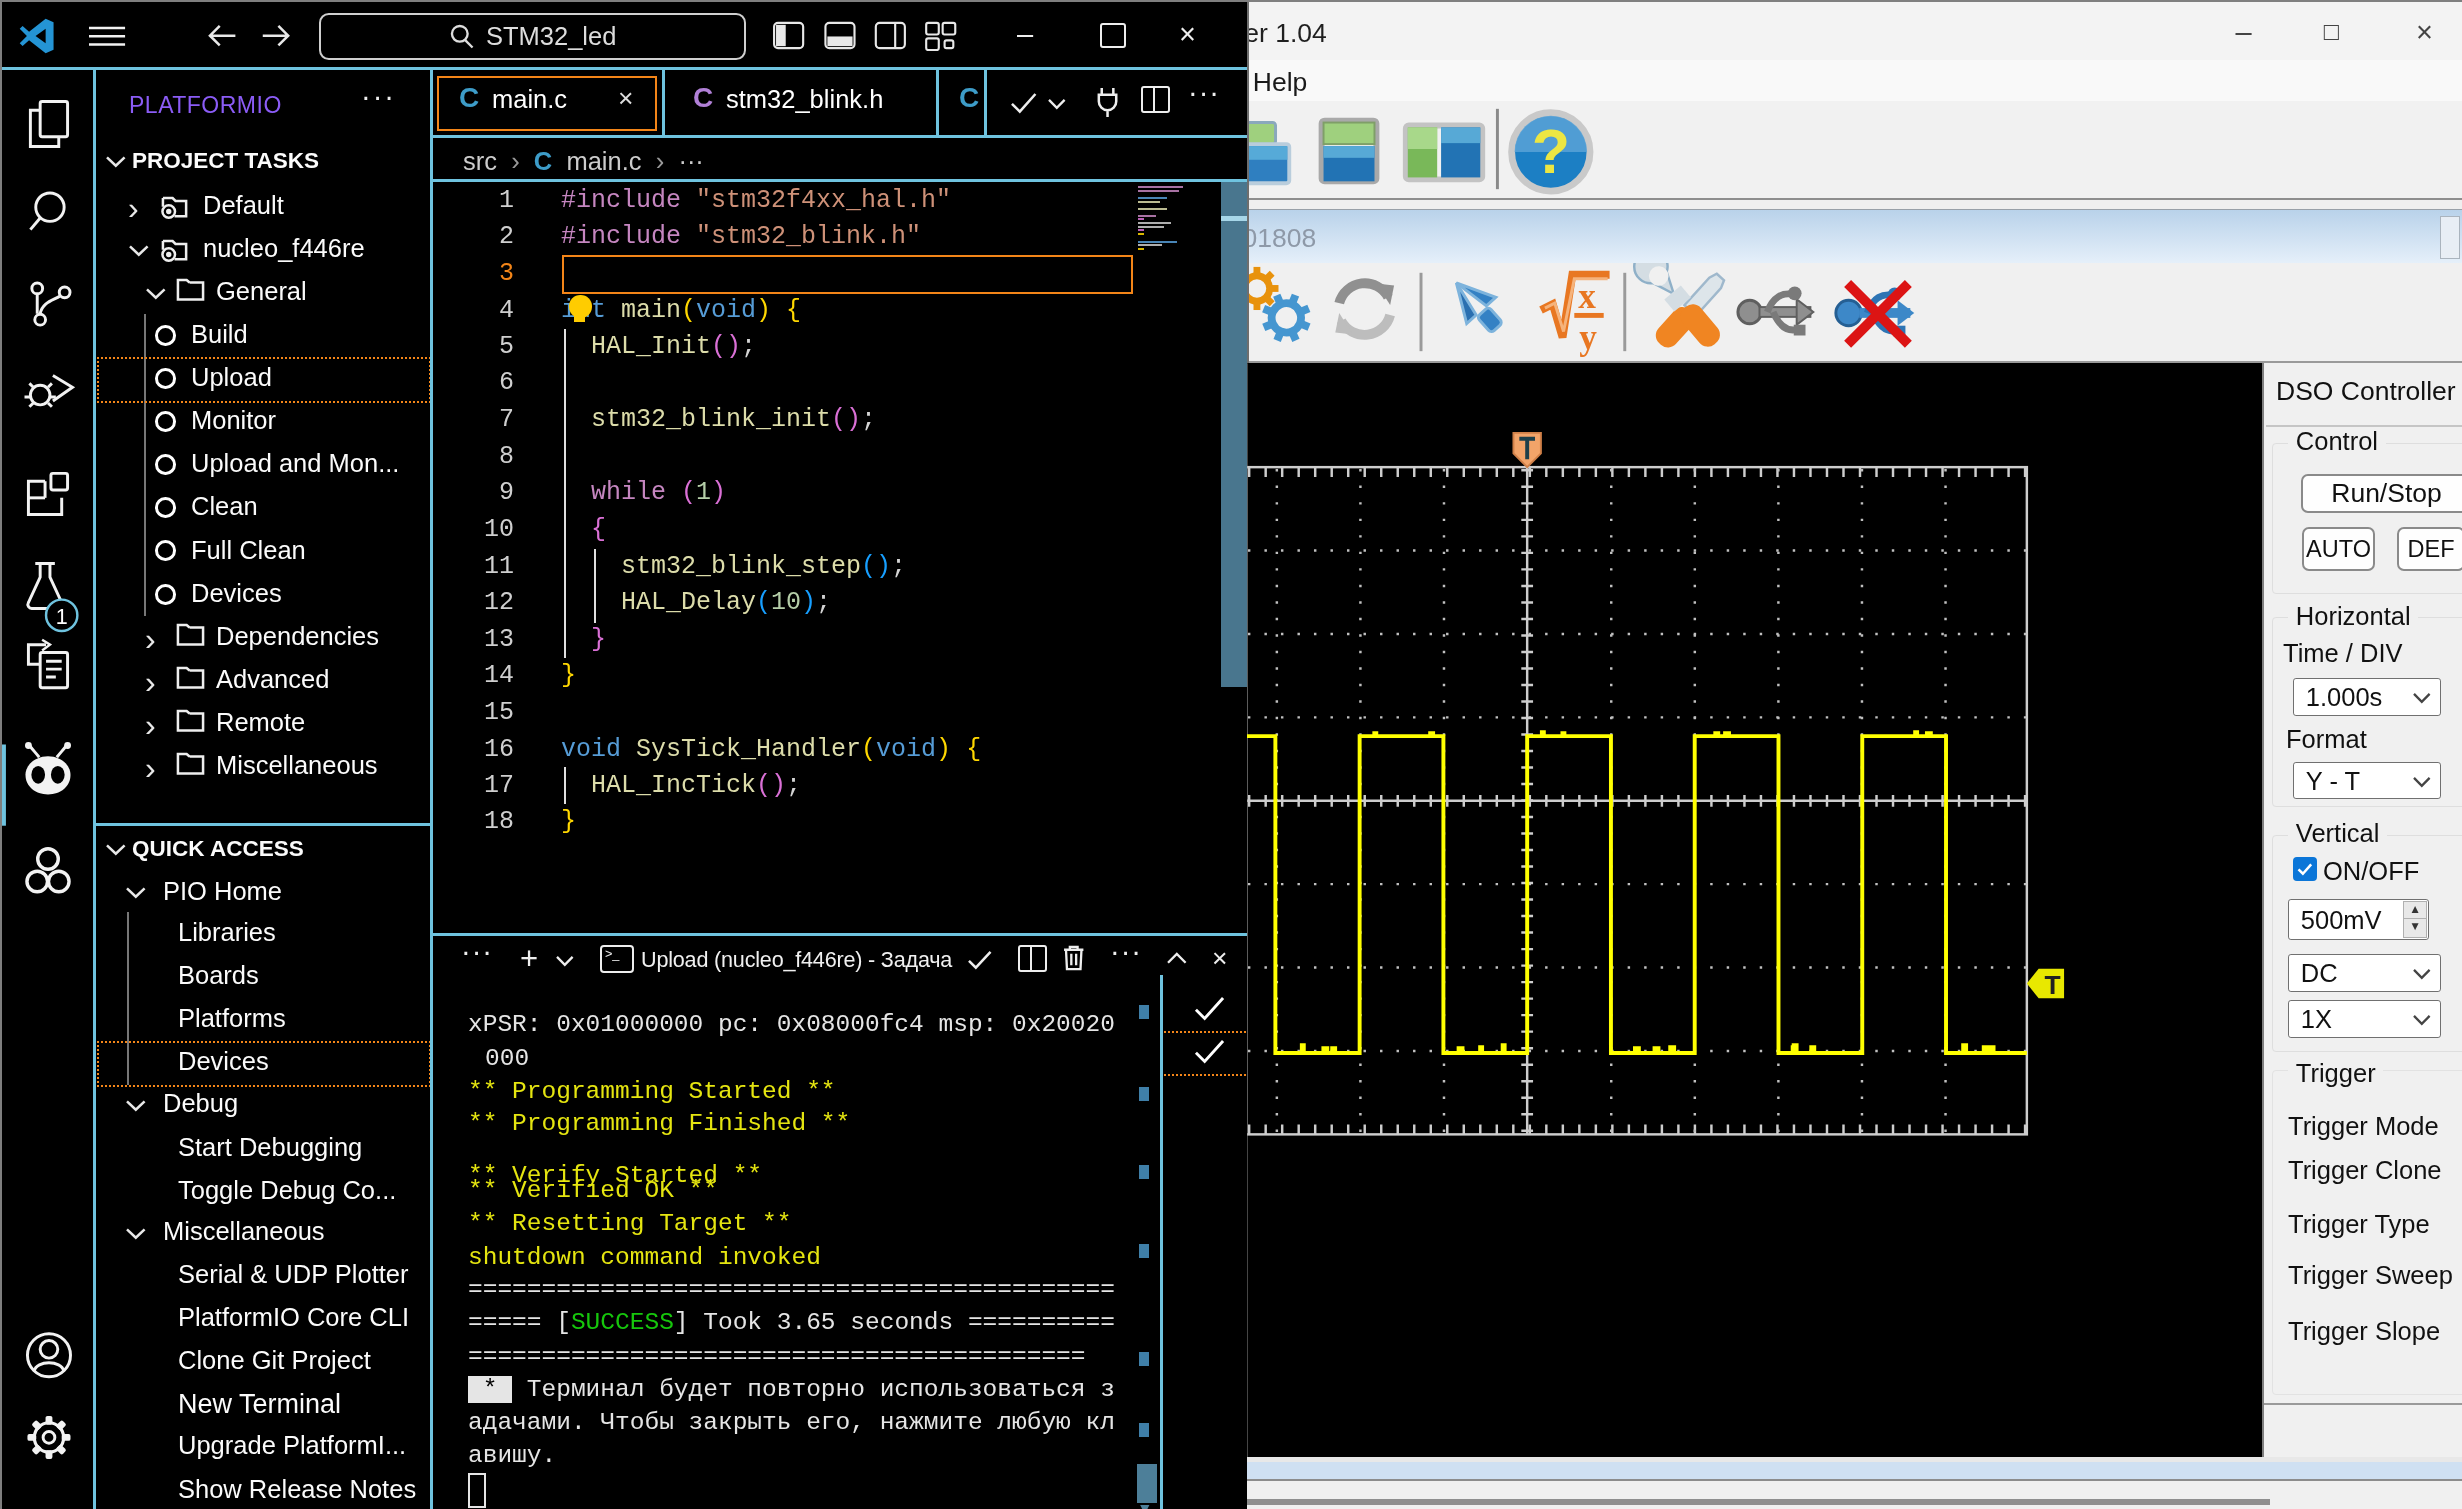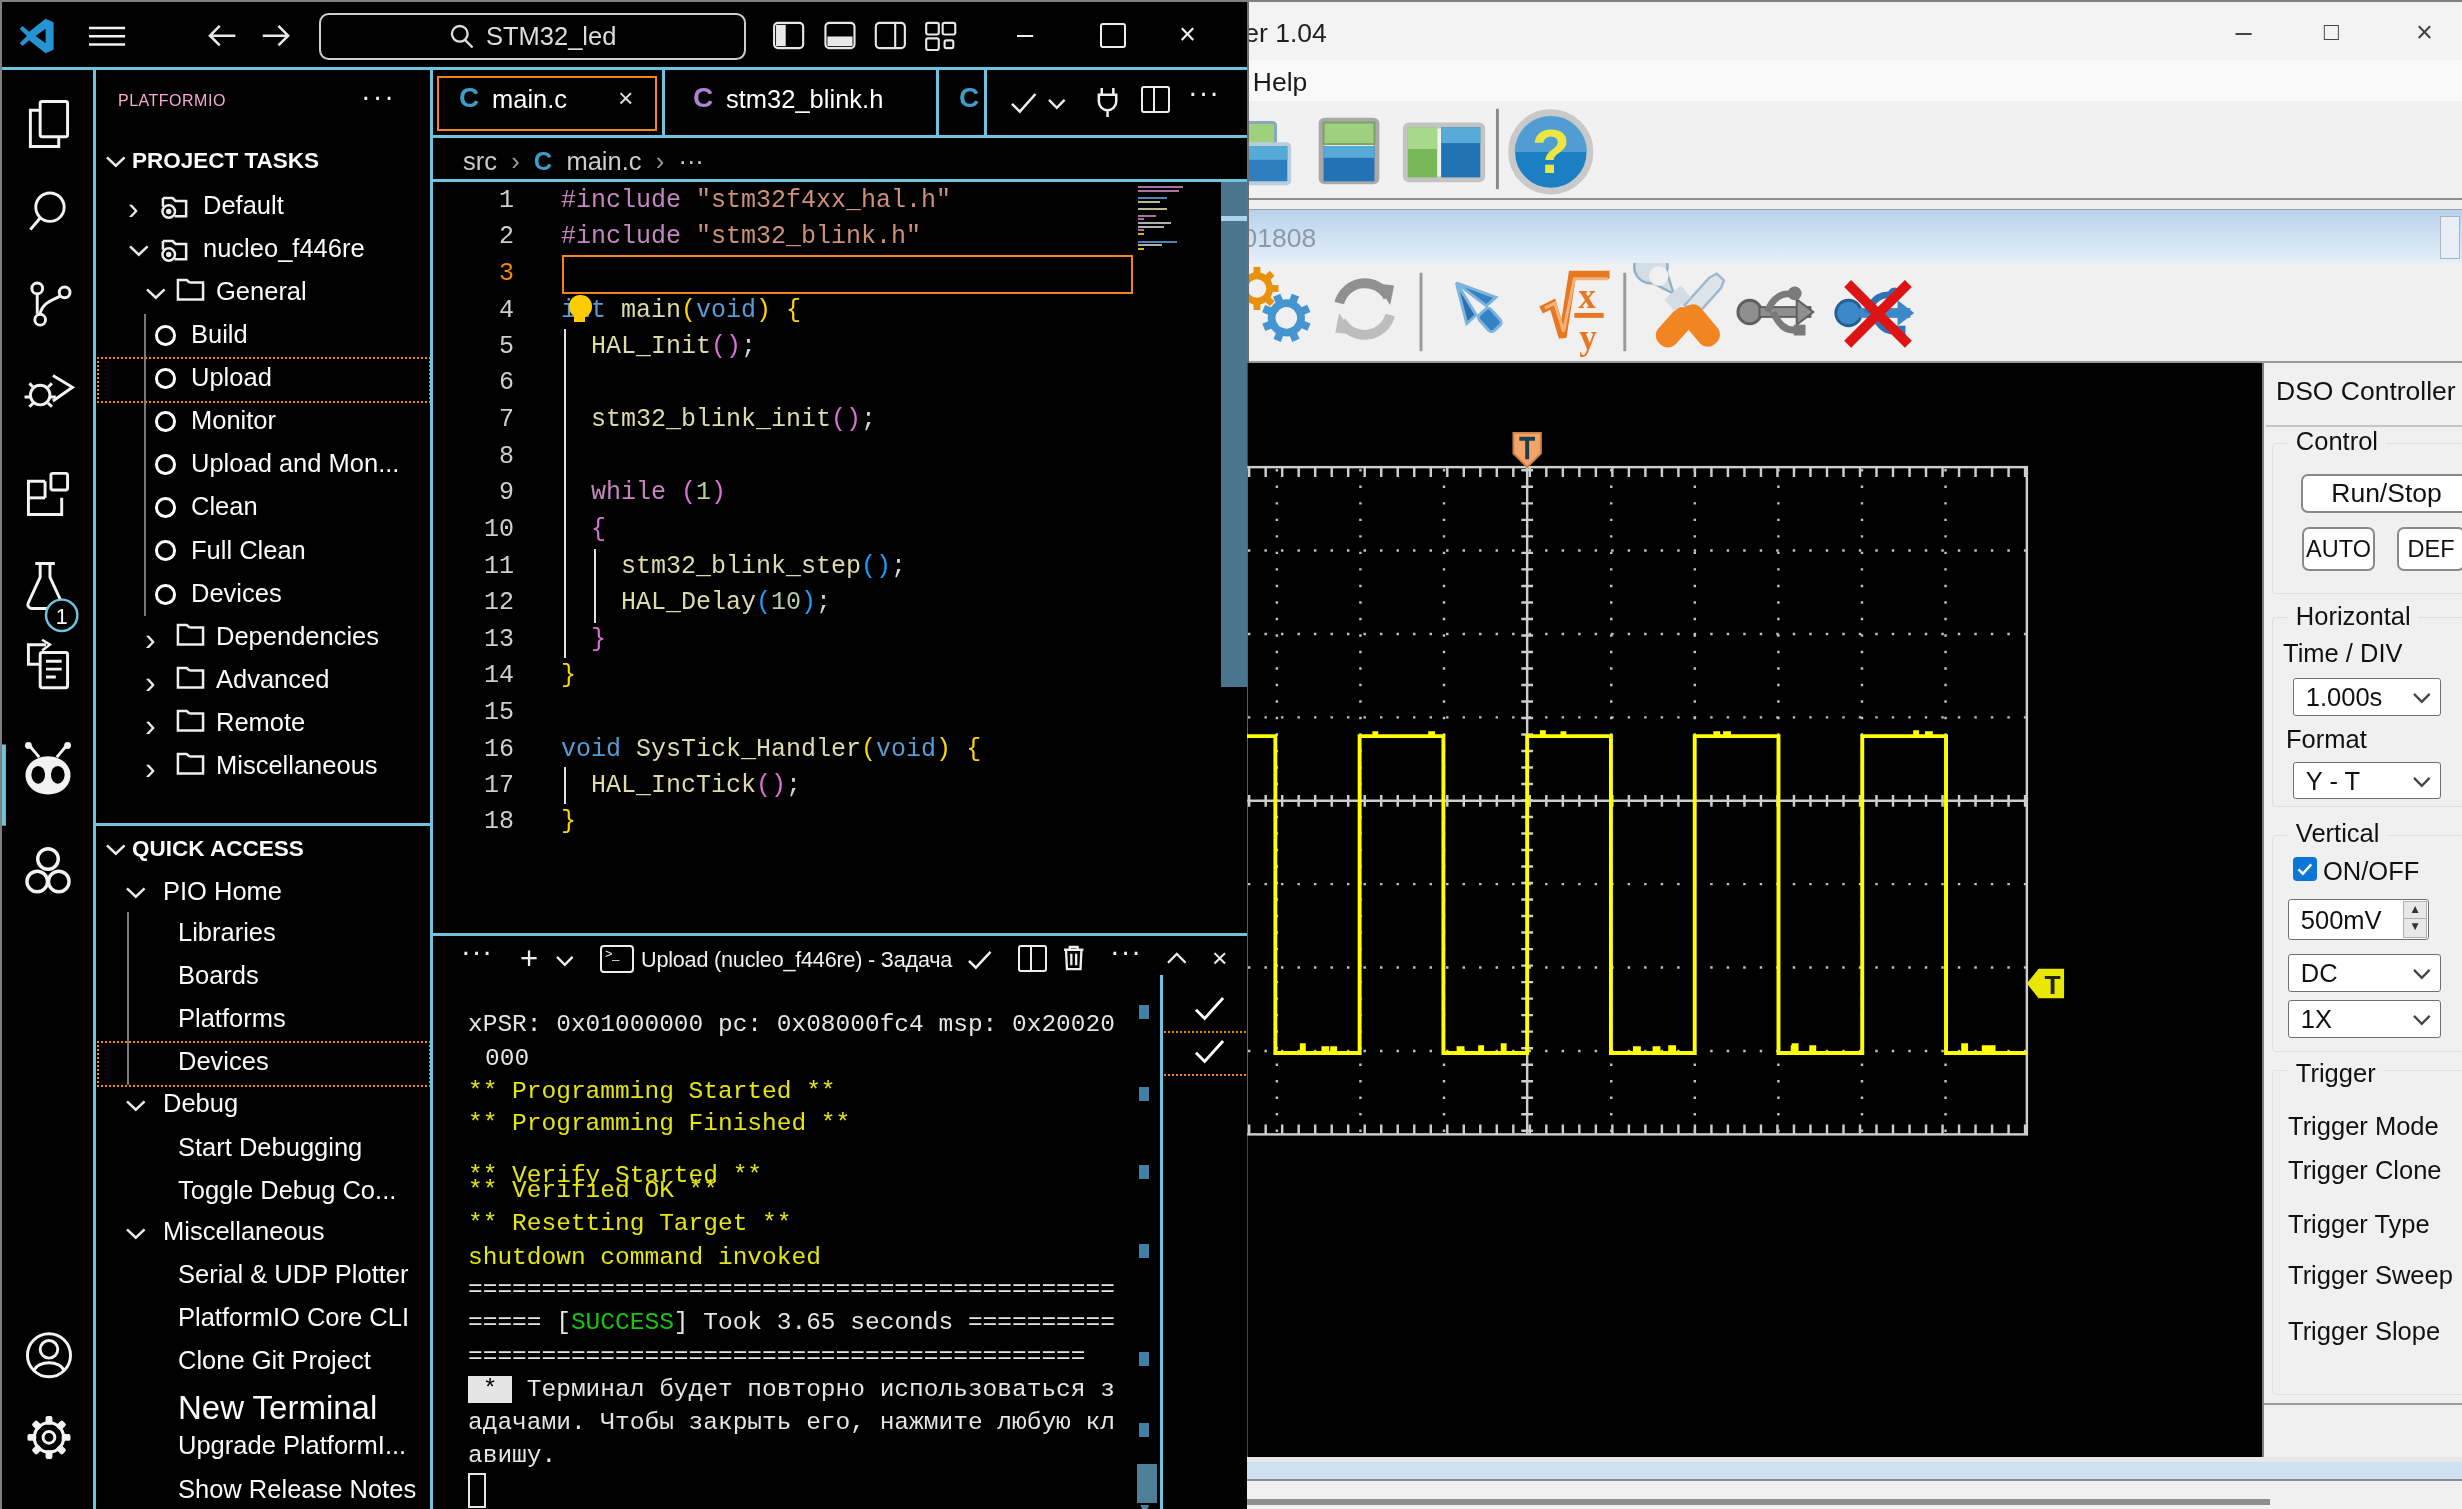--- a/index.html
+++ b/index.html
@@ -414,21 +414,21 @@
         <path d="M13 13 C 9 8 7 6 3 1 M31 13 C 35 8 37 6 41 1" stroke="#f2f2f2" stroke-width="3" fill="none"></path>
         <circle cx="2" cy="1" r="3.5" fill="#f2f2f2"></circle>
           <circle cx="42" cy="1" r="3.5" fill="#f2f2f2"></circle>
       </g>
       <circle cx="61" cy="556" r="16" fill="#000" stroke="#6FC3DF" stroke-width="2.5"></circle>
       <text x="61" y="565" font-size="22" fill="#fff" text-anchor="middle" font-family="Liberation Sans">1</text>
       <rect x="0" y="688" width="4" height="83" fill="#6FC3DF"></rect>
     </svg>
     <div class="cyV" style="left:91px;top:65px;height:1443px;"></div>
 
-    <div class="abs" style="left:116px;top:90px;font-size:16px;color:#f9a8d4;letter-spacing:0.5px;">PLATFORMIO</div>
+    <div class="abs" style="left:127px;top:90px;font-size:23px;color:#8b5cf6;letter-spacing:0.5px;">PLATFORMIO</div>
     <div class="abs" style="left:359px;top:78px;font-size:29px;color:#eee;letter-spacing:2px;">···</div>
     <div id="tree"></div>
 <div class="abs" style="left:94px;top:69px;width:334px;height:1439px;overflow:hidden;">
 <div class="abs" style="left:48px;top:243px;width:2px;height:302px;background:#777;"></div>
 <div class="abs" style="left:31px;top:841px;width:2px;height:173px;background:#777;"></div>
 <svg class="abs" style="left:8.8px;top:84px" width="21.6" height="13.7" viewBox="0 0 22 14">
           <path d="M2 2.5 L11 11 L20 2.5" fill="none" stroke="#e8e8e8" stroke-width="2.6"></path>
         </svg>
 <div class="abs" style="left:36px;top:77px;font-size:22.5px;font-weight:bold;color:#fbfbfb;white-space:nowrap;">PROJECT TASKS</div>
 <div class="abs" style="left:32px;top:119px;font-size:32px;color:#e8e8e8;">›</div>
@@ -512,21 +512,21 @@
 <div class="abs" style="left:67px;top:1018px;font-size:25.5px;font-weight:normal;color:#fbfbfb;white-space:nowrap;">Debug</div>
 <div class="abs" style="left:82px;top:1062px;font-size:25.5px;font-weight:normal;color:#fbfbfb;white-space:nowrap;">Start Debugging</div>
 <div class="abs" style="left:82px;top:1105px;font-size:25.5px;font-weight:normal;color:#fbfbfb;white-space:nowrap;">Toggle Debug Co...</div>
 <svg class="abs" style="left:29px;top:1156px" width="21.6" height="13.7" viewBox="0 0 22 14">
           <path d="M2 2.5 L11 11 L20 2.5" fill="none" stroke="#e8e8e8" stroke-width="2.6"></path>
         </svg>
 <div class="abs" style="left:67px;top:1146px;font-size:25.5px;font-weight:normal;color:#fbfbfb;white-space:nowrap;">Miscellaneous</div>
 <div class="abs" style="left:82px;top:1189px;font-size:25.5px;font-weight:normal;color:#fbfbfb;white-space:nowrap;">Serial &amp; UDP Plotter</div>
 <div class="abs" style="left:82px;top:1232px;font-size:25.5px;font-weight:normal;color:#fbfbfb;white-space:nowrap;">PlatformIO Core CLI</div>
 <div class="abs" style="left:82px;top:1275px;font-size:25.5px;font-weight:normal;color:#fbfbfb;white-space:nowrap;">Clone Git Project</div>
-<div class="abs" style="left:82px;top:1318px;font-size:33px;font-weight:normal;color:#fbfbfb;white-space:nowrap;">New Terminal</div>
+<div class="abs" style="left:82px;top:1318px;font-size:27px;font-weight:normal;color:#fbfbfb;white-space:nowrap;">New Terminal</div>
 <div class="abs" style="left:82px;top:1360px;font-size:25.5px;font-weight:normal;color:#fbfbfb;white-space:nowrap;">Upgrade PlatformI...</div>
 <div class="abs" style="left:82px;top:1404px;font-size:25.5px;font-weight:normal;color:#fbfbfb;white-space:nowrap;">Show Release Notes</div>
 </div>
     <div class="cyH" style="left:94px;top:821px;width:334px;"></div>
 
     <div class="cyV" style="left:428px;top:65px;height:1443px;"></div>
 
     <div class="abs" style="left:435px;top:74px;width:216px;height:51px;border:2.5px solid #F38518;"></div>
     <div class="abs" style="left:457px;top:80px;font-size:28px;font-weight:bold;color:#3d9cc8;">C</div>
     <div class="abs" style="left:490px;top:83px;font-size:25.5px;color:#fff;">main.c</div>

